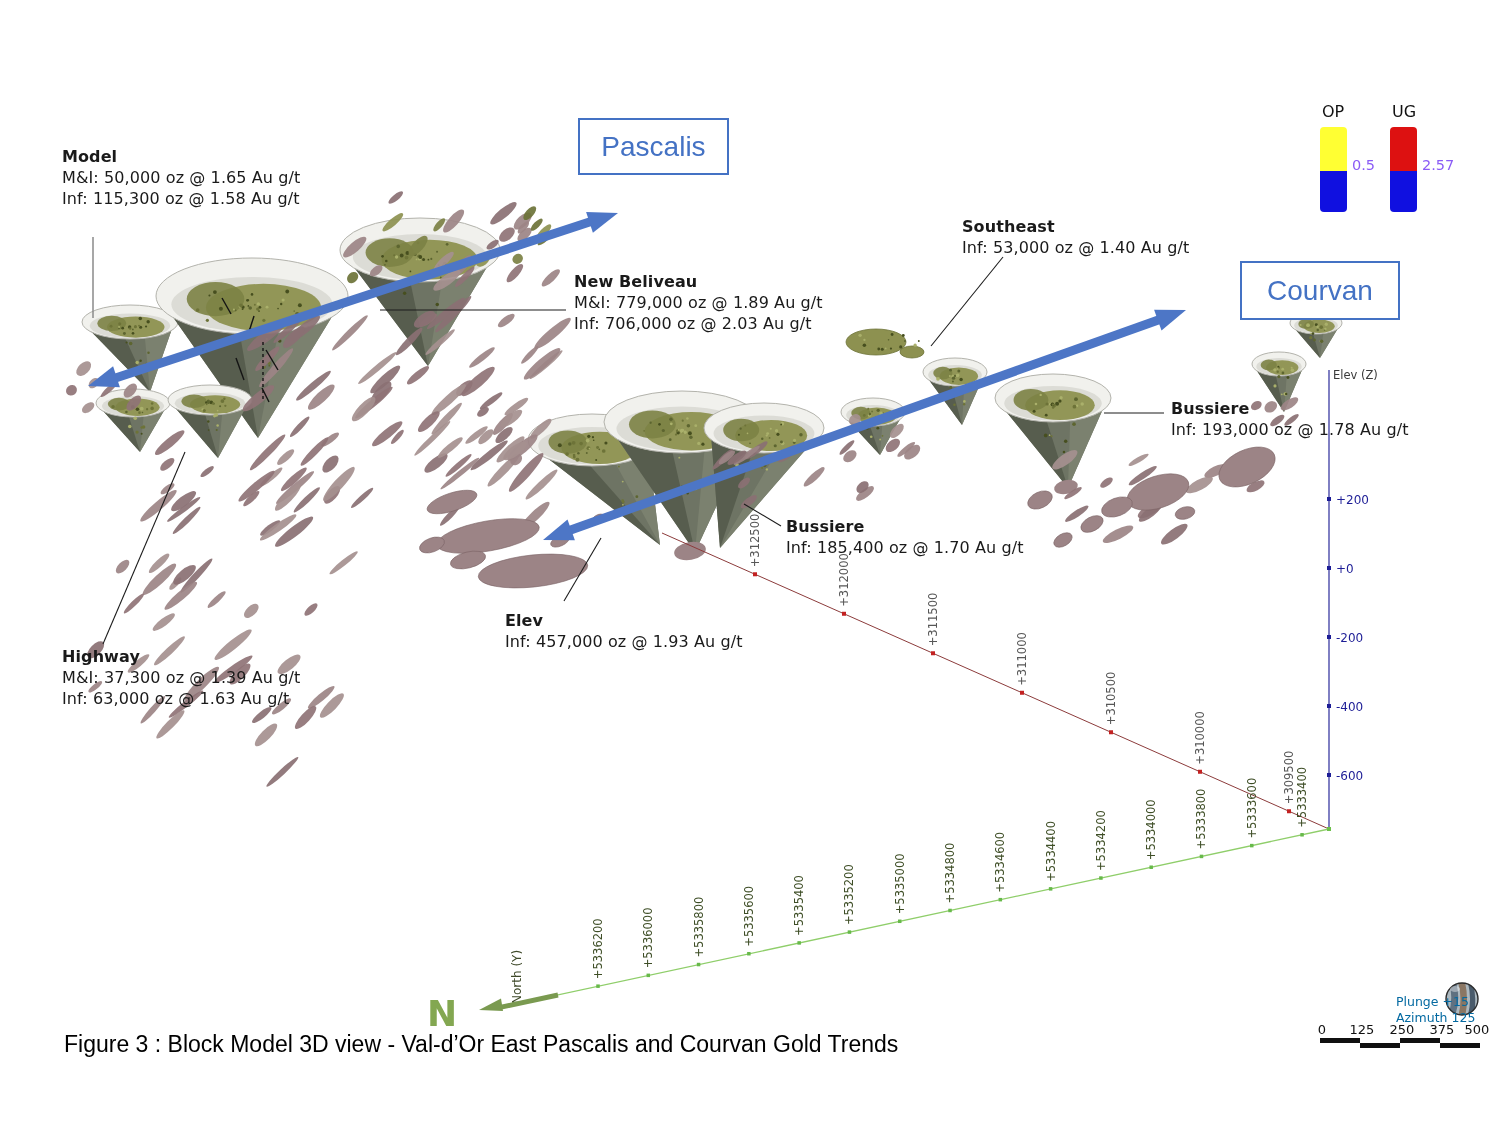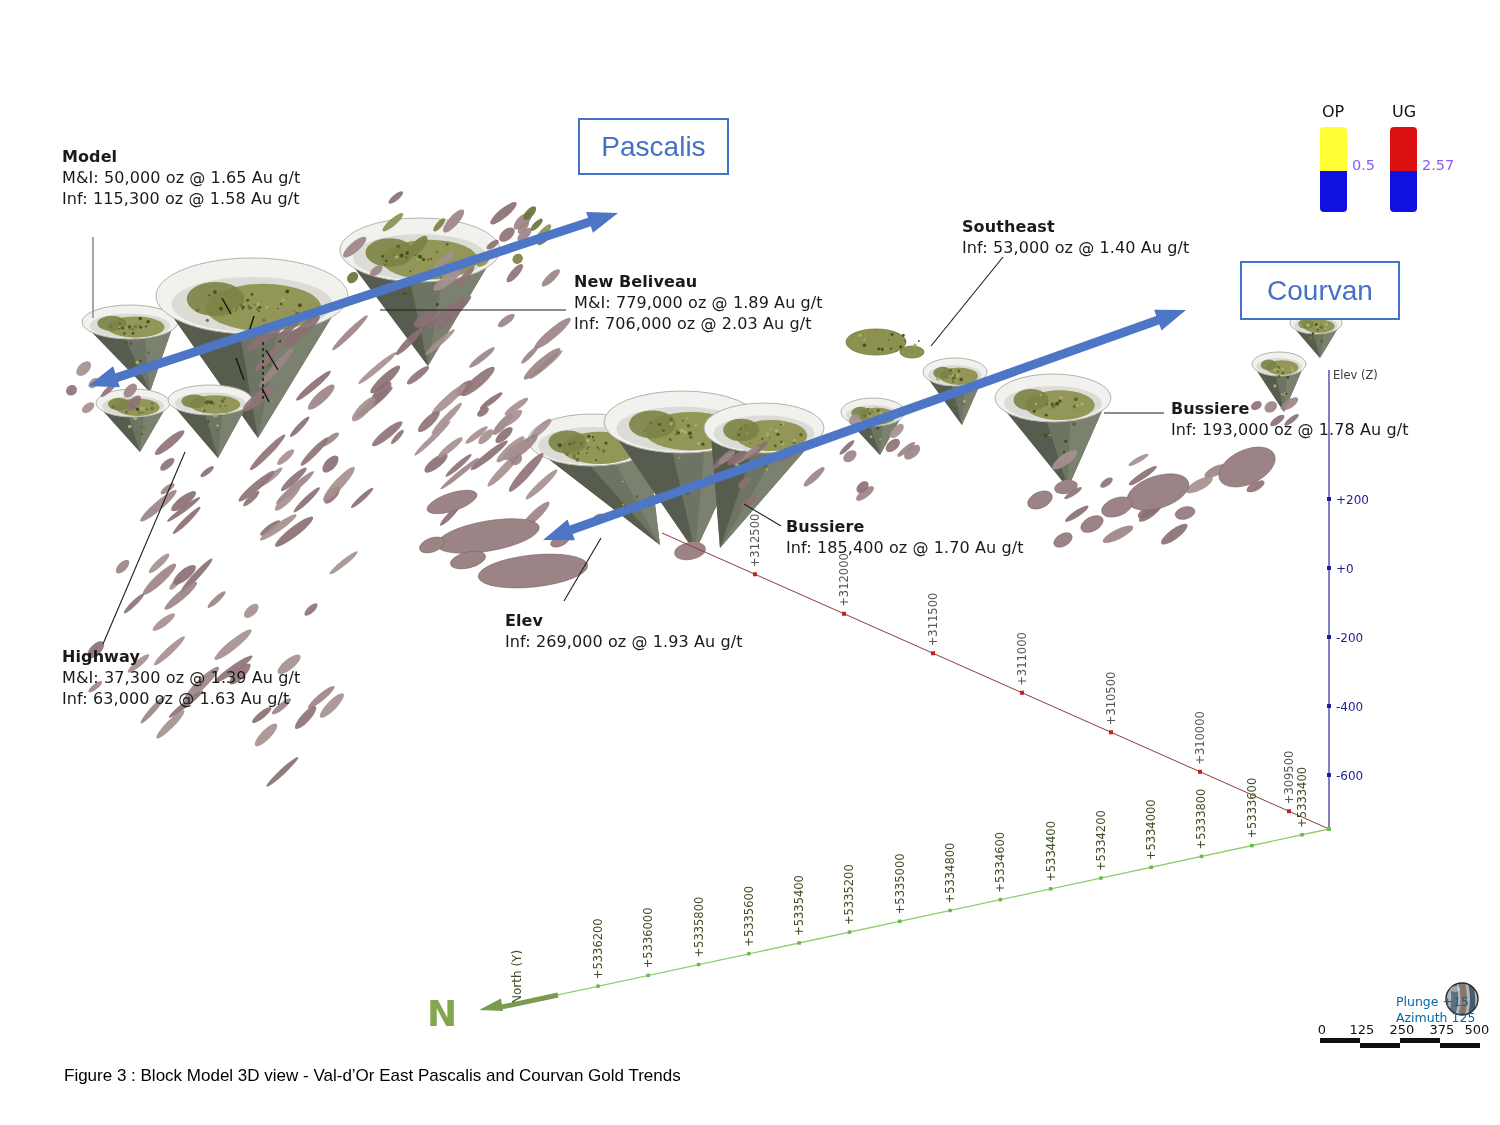--- a/index.html
+++ b/index.html
@@ -13,22 +13,22 @@
             font-family:"Liberation Sans",sans-serif;font-size:28px;}
   .legend{position:absolute;left:1316px;top:102px;width:170px;height:120px;font-family:"DejaVu Sans",sans-serif;}
   .leg-title{position:absolute;top:0;font-size:16px;font-weight:normal;color:#111;}
   .leg-bar{position:absolute;top:25px;width:27px;height:85px;border-radius:4px;overflow:hidden;}
   .leg-top{width:100%;height:44px;}
   .leg-bot{width:100%;height:41px;}
   .leg-val{position:absolute;top:55px;font-size:14.5px;color:#8b5cf6;}
   .viewinfo{position:absolute;left:1384px;top:994px;font-size:12.5px;line-height:16px;color:#0369a1;margin-left:12px;}
   .sb-label{position:absolute;top:1022px;font-size:13px;color:#111;width:44px;text-align:center;}
   .sb-seg{position:absolute;height:5px;width:40px;background:#101010;}
-  #caption{position:absolute;left:64px;top:1066px;font-family:"Liberation Sans",sans-serif;
-           font-size:17px;color:#000;}
+  #caption{position:absolute;left:64px;top:1031px;font-family:"Liberation Sans",sans-serif;
+           font-size:23px;color:#000;}
 </style>
 </head>
 <body>
 
 <div id="page">
 
   <svg id="scene" width="1500" height="1125" viewBox="0 0 1500 1125">
     <g id="pits-layer">
         <g>
           <polygon points="87.75999999999999,327.95 150,392 172.24,327.95" fill="#6e7464" opacity="1"></polygon>
@@ -809,21 +809,21 @@
     <div class="ann-line">M&amp;I: 779,000 oz @ 1.89 Au g/t</div>
     <div class="ann-line">Inf: 706,000 oz @ 2.03 Au g/t</div>
   </div>
   <div class="ann" style="left:62px;top:646px">
     <div class="ann-name">Highway</div>
     <div class="ann-line">M&amp;I: 37,300 oz @ 1.39 Au g/t</div>
     <div class="ann-line">Inf: 63,000 oz @ 1.63 Au g/t</div>
   </div>
   <div class="ann" style="left:505px;top:610px">
     <div class="ann-name">Elev</div>
-    <div class="ann-line">Inf: 269,000 oz @ 1.93 Au g/t</div>
+    <div class="ann-line">Inf: 457,000 oz @ 1.93 Au g/t</div>
   </div>
   <div class="ann" style="left:786px;top:516px">
     <div class="ann-name">Bussiere</div>
     <div class="ann-line">Inf: 185,400 oz @ 1.70 Au g/t</div>
   </div>
   <div class="ann" style="left:962px;top:216px">
     <div class="ann-name">Southeast</div>
     <div class="ann-line">Inf: 53,000 oz @ 1.40 Au g/t</div>
   </div>
   <div class="ann" style="left:1171px;top:398px">

